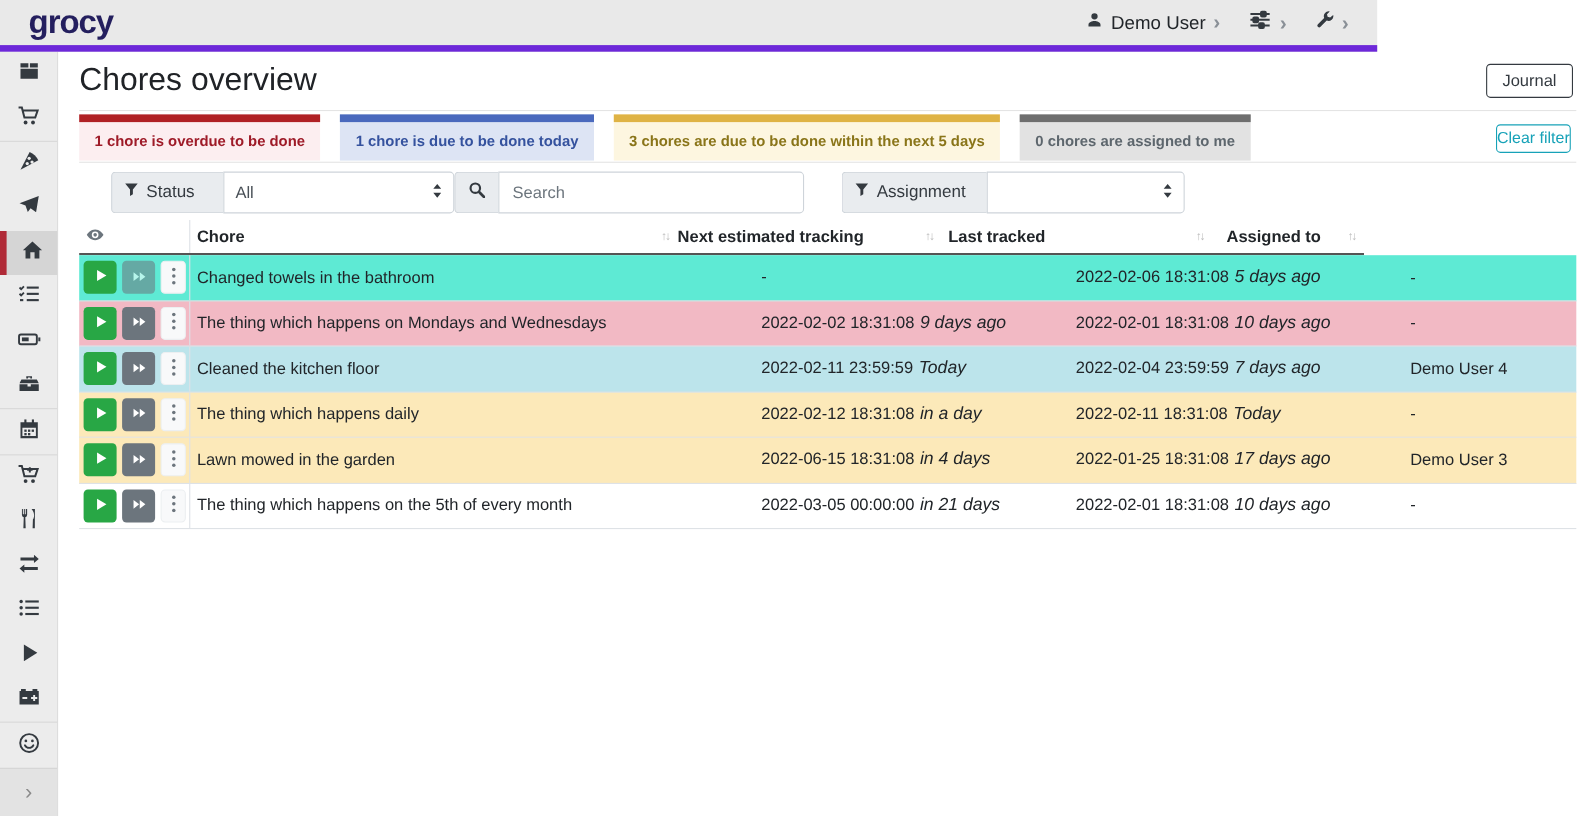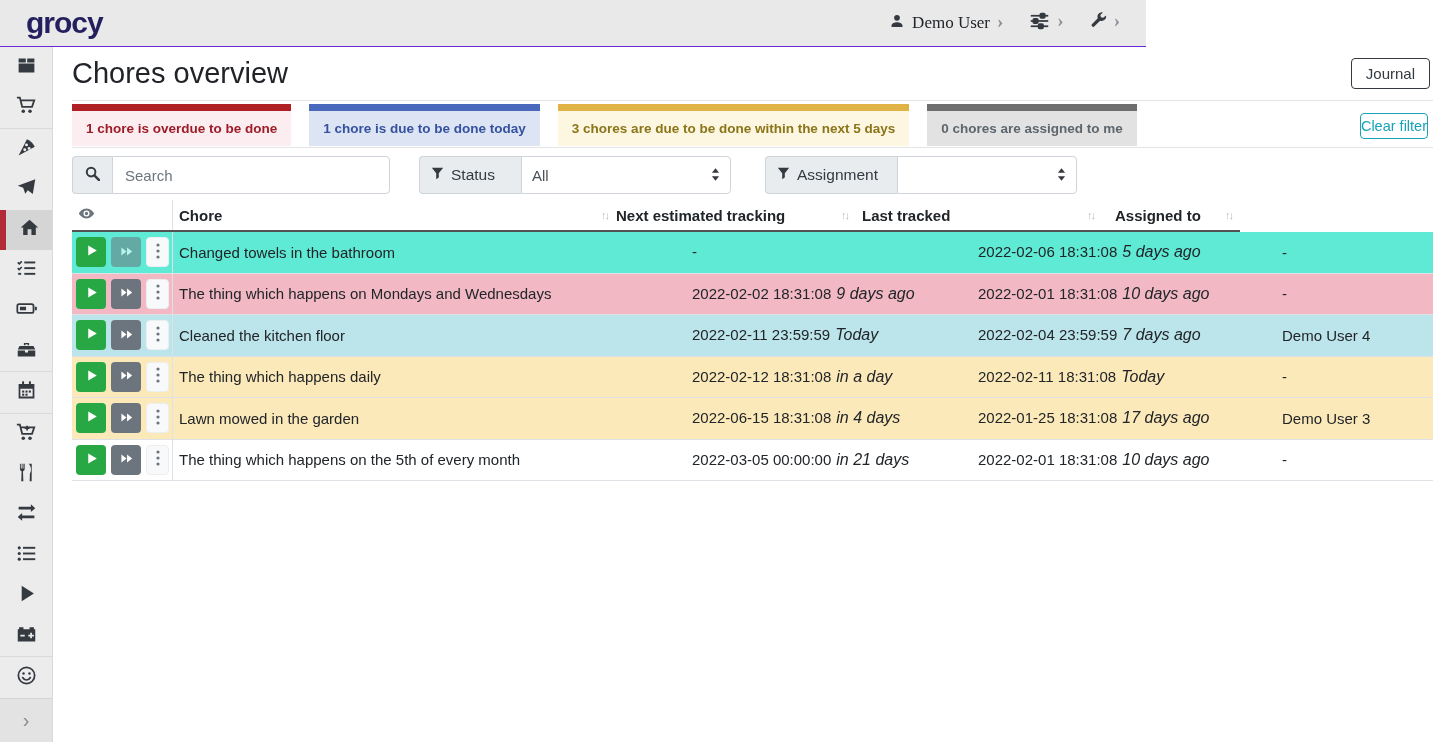--- a/index.html
+++ b/index.html
@@ -1,24 +1,24 @@
 <!DOCTYPE html>
 <html><head>
 <meta charset="utf-8">
 <style>
   * { margin:0; padding:0; box-sizing:border-box; }
   html,body { width:1436px; height:742px; overflow:hidden; background:#fff;
     font-family:"Liberation Sans", sans-serif; color:#212529; }
 
   
-  .navbar { position:absolute; top:0; left:0; width:1146px; height:47px; background:#e9e9e9;
-    border-bottom:1px solid #6d28d9; display:flex; align-items:center; padding:0 26px; z-index:5; }
+  .navbar { position:absolute; top:0; left:0; width:1252px; height:47px; background:#e9e9e9;
+    border-bottom:6px solid #6d28d9; display:flex; align-items:center; padding:0 26px; z-index:5; }
   .logo { font-size:30px; font-weight:bold; letter-spacing:-1px; color:#241f5e; cursor:pointer; }
   .nav-right { margin-left:auto; display:flex; align-items:center; gap:26px; }
-  .nav-item { display:flex; align-items:flex-start; gap:7px; font-size:17px; color:#212529; cursor:pointer;font-family:Liberation Serif, serif; }
+  .nav-item { display:flex; align-items:flex-end; gap:7px; font-size:17px; color:#212529; cursor:pointer; }
   .chev { color:#8a9097; font-size:19px; line-height:1; font-weight:bold; transform:translateY(-1px); }
 
   
   .sidebar { position:absolute; top:47px; left:0; width:53px; height:695px; background:#ececec;
     border-right:1px solid #d9d9d9; display:flex; flex-direction:column; }
   .side-item { height:41px; display:flex; align-items:center; justify-content:center; color:#343a40; cursor:pointer; }
   .side-item svg { width:21px; height:21px; }
   .side-item.active { background:#d5d5d5; border-left:6px solid #b02a37; }
   .side-sep { border-top:1px solid #d9d9d9; height:0; }
   .side-bottom { margin-top:auto; height:45px; background:#e3e3e3; border-top:1px solid #d4d4d4;
@@ -250,42 +250,42 @@
     <div id="cards-mount" style="display:flex;">
         <div class="filter-card" style="border-top-color: rgb(176, 33, 37); background: rgb(252, 238, 240); color: rgb(158, 27, 40);">1 chore is overdue to be done</div>
         <div class="filter-card" style="border-top-color: rgb(74, 105, 189); background: rgb(221, 228, 244); color: rgb(53, 82, 158);">1 chore is due to be done today</div>
         <div class="filter-card" style="border-top-color: rgb(223, 179, 69); background: rgb(253, 246, 224); color: rgb(138, 117, 25);">3 chores are due to be done within the next 5 days</div>
         <div class="filter-card" style="border-top-color: rgb(110, 110, 110); background: rgb(226, 226, 226); color: rgb(93, 102, 109);">0 chores are assigned to me</div>
       </div>
     <button class="btn-clear">Clear filter</button>
   </div>
   <hr class="rule">
   <div class="controls-row">
+    <div class="igroup" style="margin-left:29px; width:312px;">
+      <div class="prepend" style="width:102px;">
+        <span><svg width="13" height="13" viewBox="0 0 16 16">
+              <path d="M1 1h14l-5.4 6.6V13l-3.2 2V7.6z" fill="#343a40"></path>
+            </svg></span>
+        <span>Status</span>
+      </div>
+      <div class="fakesel" style="width:210px;">
+        <span>All</span>
+        <span class="selarrow"><svg width="9" height="13" viewBox="0 0 10 14">
+              <path d="M5 0l4 5H1zM5 14l4-5H1z" fill="#343a40"></path>
+            </svg></span>
+      </div>
+    </div>
     <div class="igroup" style="width:318px;">
       <div class="prepend" style="width:40px; justify-content:center;">
         <span><svg width="15" height="15" viewBox="0 0 16 16">
               <circle cx="6.5" cy="6.5" r="4.6" fill="none" stroke="#343a40" stroke-width="2.1"></circle>
               <line x1="10.2" y1="10.2" x2="15" y2="15" stroke="#343a40" stroke-width="2.6" stroke-linecap="round"></line>
             </svg></span>
       </div>
       <input class="tinput" placeholder="Search" style="">
-    </div>
-    <div class="igroup" style="margin-left:29px; width:312px;">
-      <div class="prepend" style="width:102px;">
-        <span><svg width="13" height="13" viewBox="0 0 16 16">
-              <path d="M1 1h14l-5.4 6.6V13l-3.2 2V7.6z" fill="#343a40"></path>
-            </svg></span>
-        <span>Status</span>
-      </div>
-      <div class="fakesel" style="width:210px;">
-        <span>All</span>
-        <span class="selarrow"><svg width="9" height="13" viewBox="0 0 10 14">
-              <path d="M5 0l4 5H1zM5 14l4-5H1z" fill="#343a40"></path>
-            </svg></span>
-      </div>
     </div>
     <div class="igroup" style="margin-left:34px; width:312px;">
       <div class="prepend" style="width:132px;">
         <span><svg width="13" height="13" viewBox="0 0 16 16">
               <path d="M1 1h14l-5.4 6.6V13l-3.2 2V7.6z" fill="#343a40"></path>
             </svg></span>
         <span>Assignment</span>
       </div>
       <div class="fakesel" style="width:180px;">
         <span></span>

